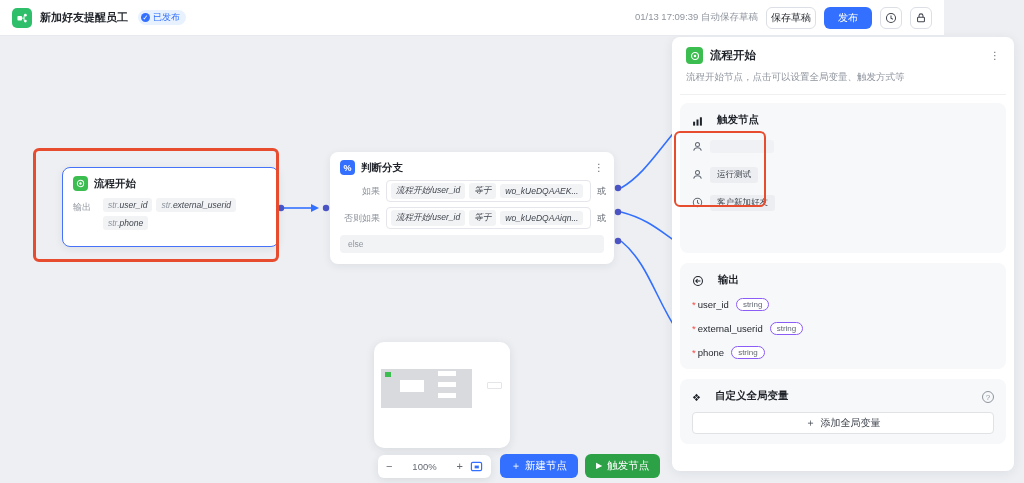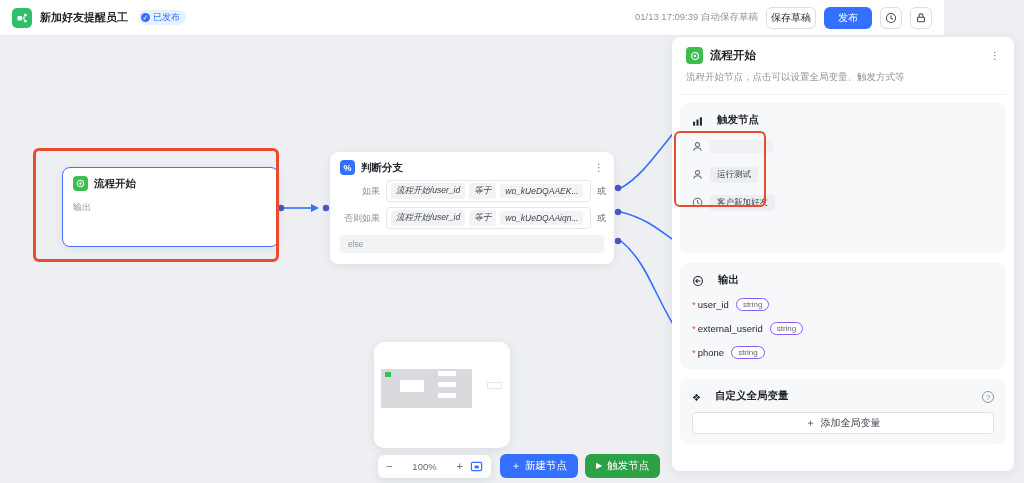--- a/index.html
+++ b/index.html
@@ -208,20 +208,25 @@
     <span class="node-icon ni-green">
       <svg width="11" height="11" viewBox="0 0 16 16">
           <circle cx="8" cy="8" r="4.6" fill="none" stroke="#fff" stroke-width="1.5"></circle>
           <circle cx="8" cy="8" r="1.7" fill="#fff"></circle>
         </svg>
     </span>
     <span class="node-title">流程开始</span>
   </div>
   <div class="out-row">
     <span class="out-label">输出</span>
+    <div class="tags">
+      <span class="tag"><span class="pfx">str.</span><span class="nm">user_id</span></span>
+      <span class="tag"><span class="pfx">str.</span><span class="nm">external_userid</span></span>
+      <span class="tag"><span class="pfx">str.</span><span class="nm">phone</span></span>
+    </div>
   </div>
 </div>
 
 <div class="node node-branch">
   <div class="nb-head">
     <span class="node-icon ni-blue">%</span>
     <span class="node-title">判断分支</span>
     <span class="kebab">⋮</span>
   </div>
 

